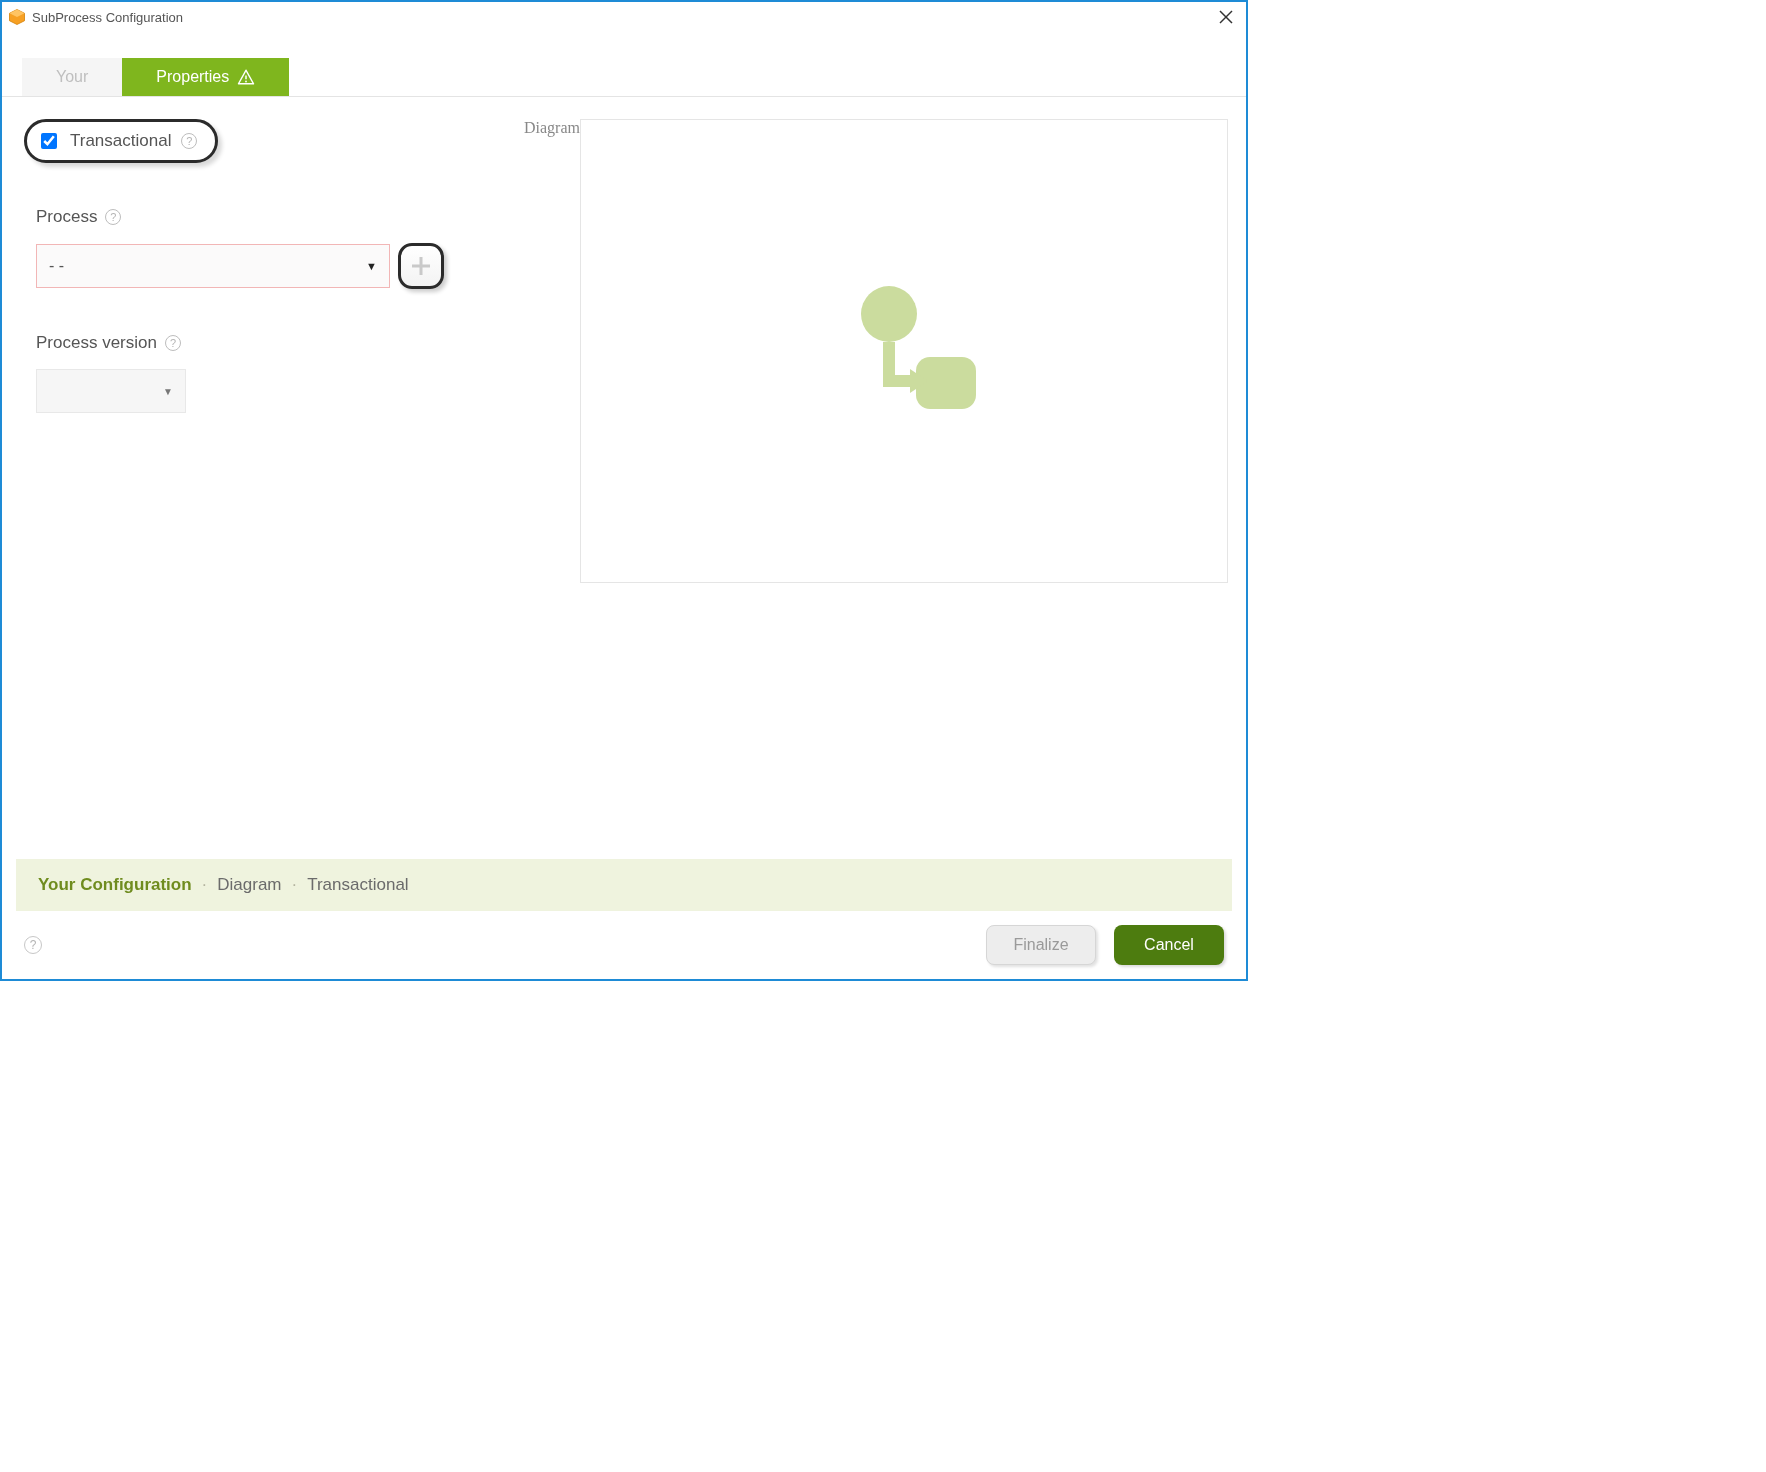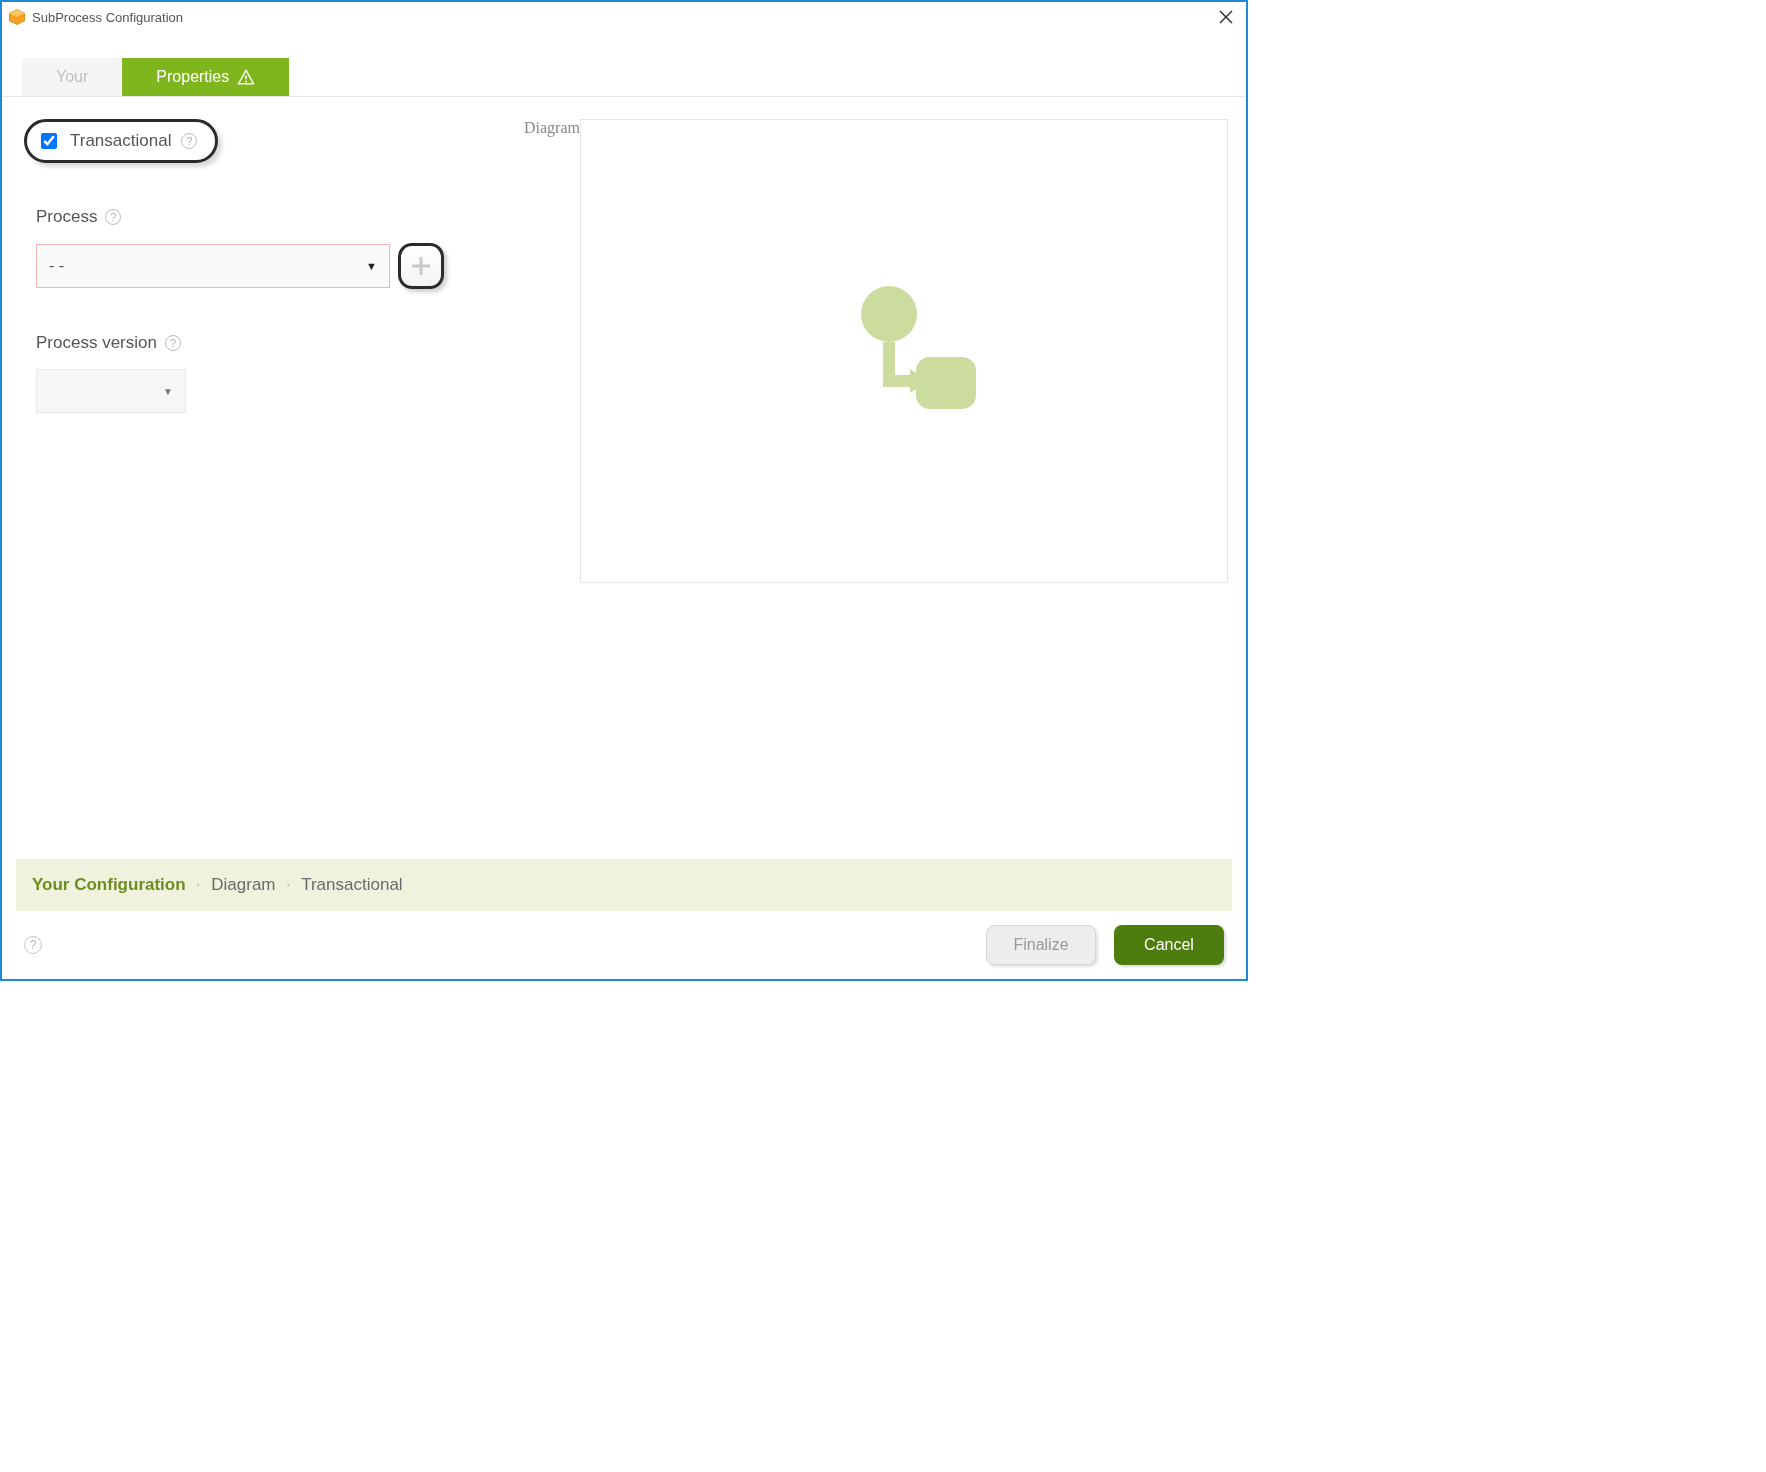--- a/index.html
+++ b/index.html
@@ -161,21 +161,21 @@
     flex: 0 0 auto;
     width: 648px; height: 464px;
     border: 1px solid #e5e5e5;
     display: flex; align-items: center; justify-content: center;
   }
   .bpmn-placeholder svg { width: 160px; height: 160px; }
 
   
   .summary {
     background: #eff3de;
-    padding: 16px 16px;
+    padding: 16px 22px;
     margin: 0 14px;
     display: flex; align-items: flex-end; gap: 10px;
     font-size: 17px;
     color: #6b6b6b;
   }
   .summary .strong { color: #6f8c1f; font-weight: 600; }
   .summary .dot { color: #b4b4a0; }
 
   
   .footer {

